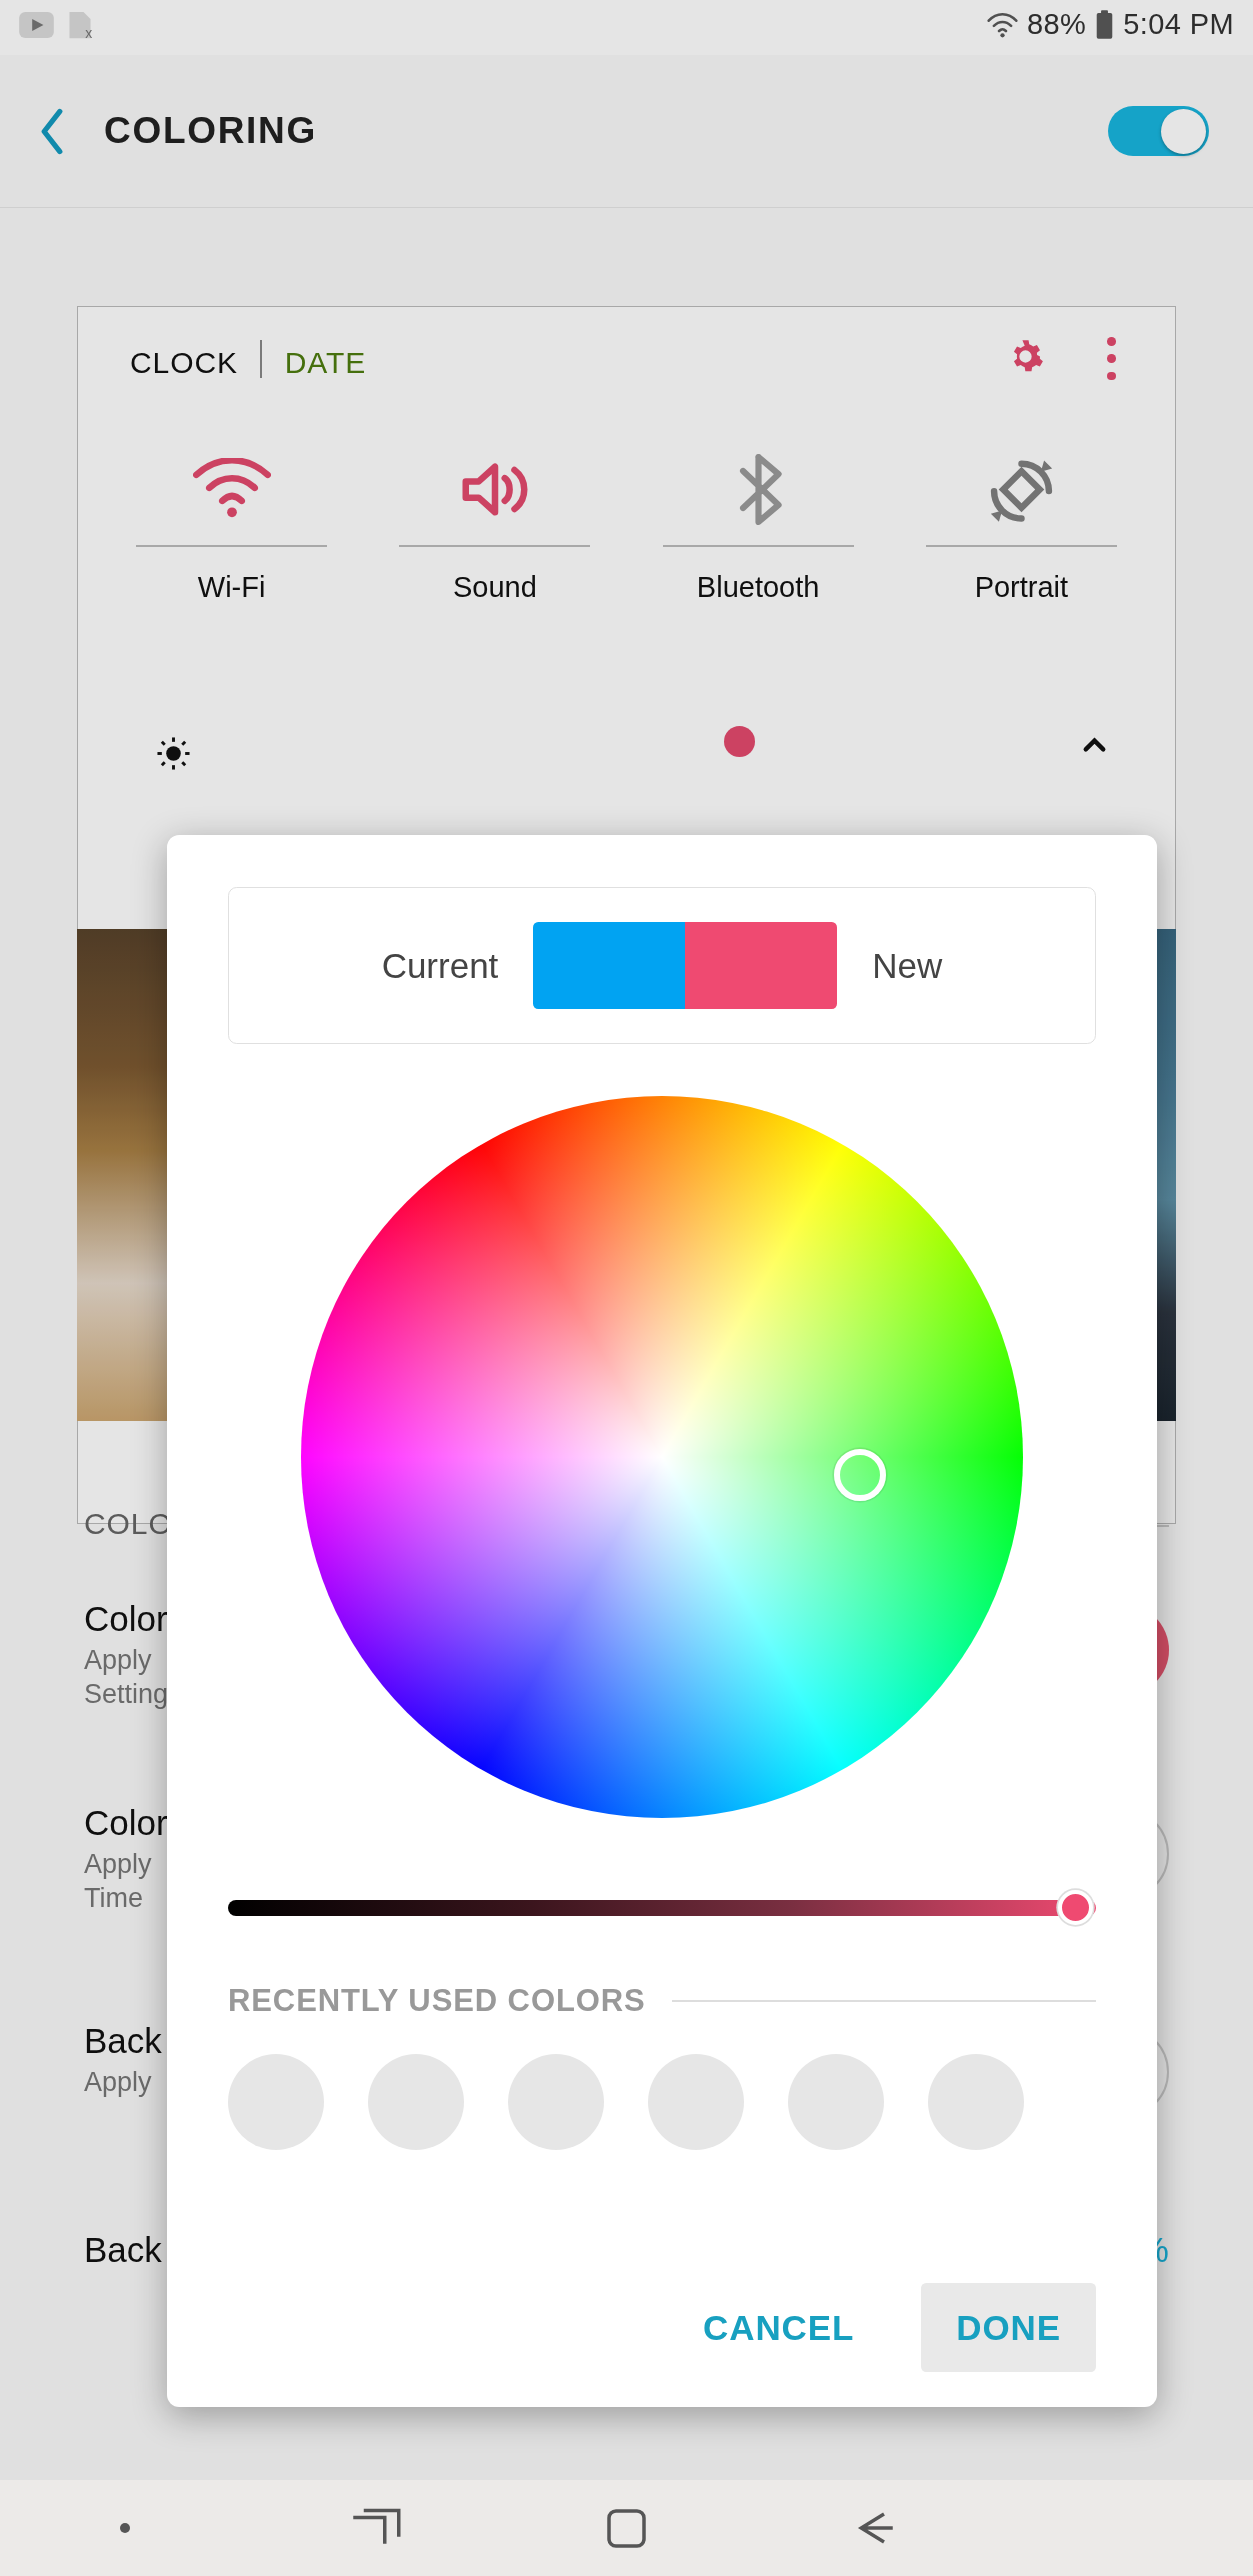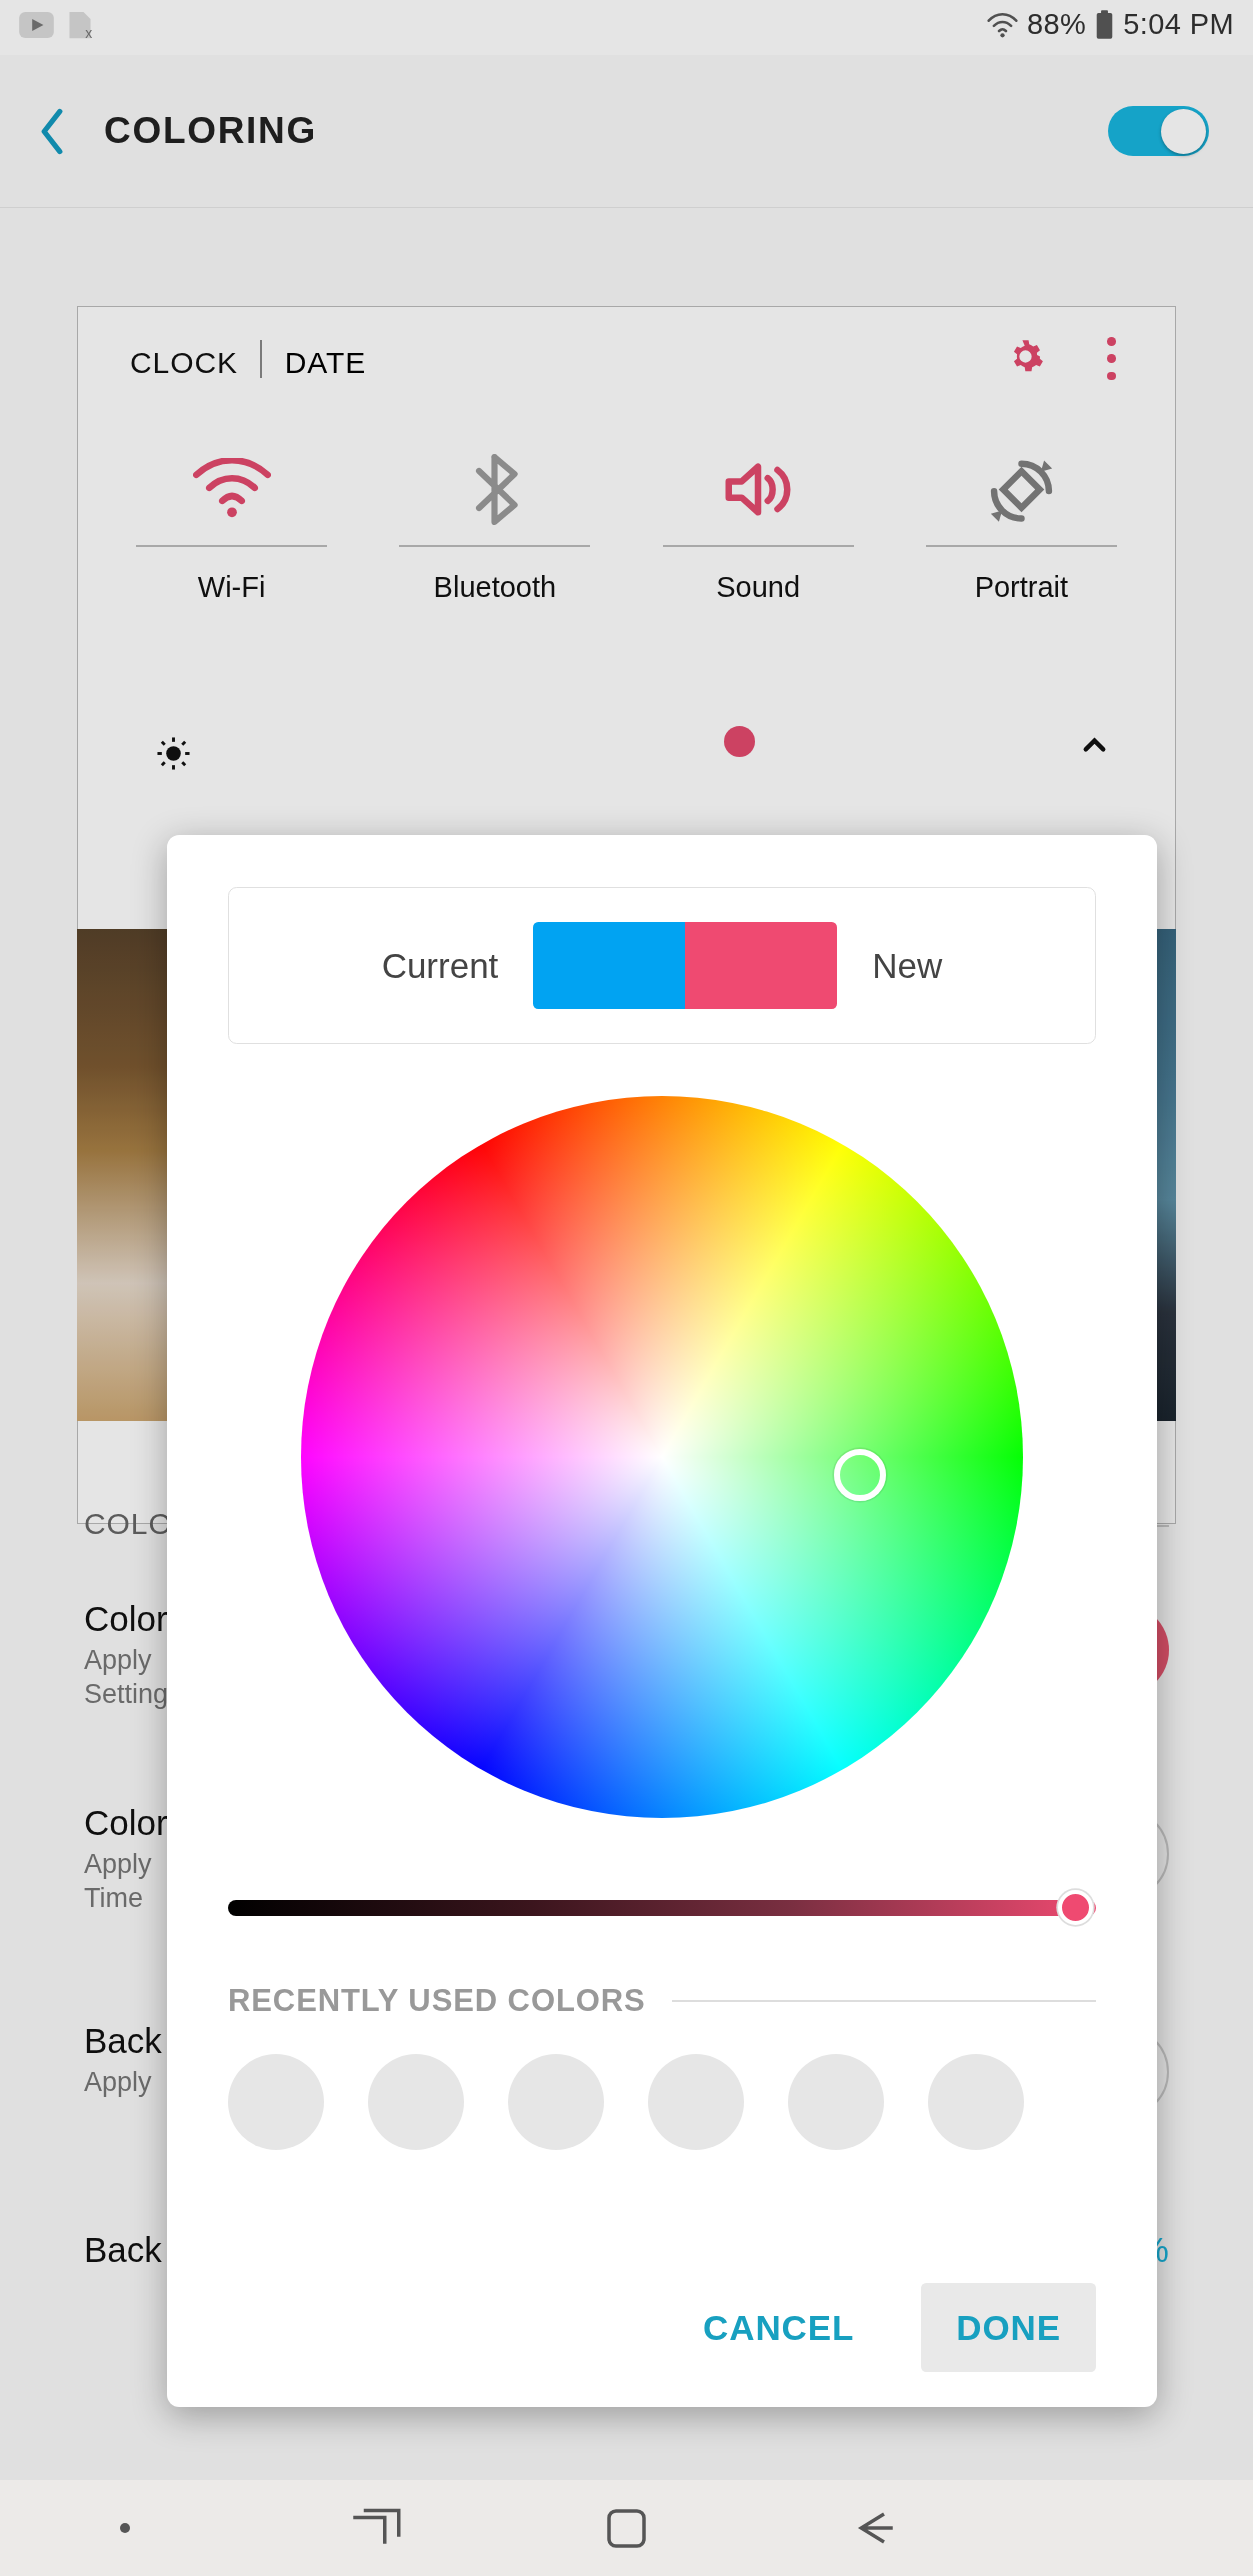--- a/index.html
+++ b/index.html
@@ -23,21 +23,21 @@
   .switch { width:101px; height:50px; border-radius:52px; background:#18b6df; position:relative; }
   .switch .knob { position:absolute; right:2.6px; top:2.6px; width:45px; height:45px; border-radius:50%; background:#fff; box-shadow:0 1.7px 3.5px rgba(0,0,0,0.3); }
 
   
   .content { position:absolute; top:202px; left:0; right:0; bottom:96px; background:#fafafa; z-index:1; }
 
   
   .preview-card { position:absolute; top:104px; left:77px; right:77px; height:1218px; border:1.7px solid #bbb; background:#fff; }
   .pc-header { height:104px; display:flex; align-items:center; padding:0 52px; }
   .pc-tab { font-size:30px; font-weight:500; letter-spacing:0.9px; color:#111;margin-top:8px; }
-  .pc-tab.date { color:#000000; }
+  .pc-tab.date { color:#4d7c0f; }
   .pc-sep { width:1.7px; height:38px; background:#888; margin:0 22.6px; }
   .pc-header .gear { position:absolute; right:131px; top:30.5px; color:#e44a6e; }
   .pc-header .dots { position:absolute; right:59px; top:30px; display:flex; flex-direction:column; gap:8.7px; }
   .pc-header .dots span { width:8.7px; height:8.7px; border-radius:50%; background:#e44a6e; }
   .qs-row { display:flex; padding:0 22px; margin-top:35px; }
   .qs-item { flex:1; display:flex; flex-direction:column; align-items:center; }
   .qs-icon-wrap { height:87px; display:flex; align-items:center; justify-content:center; }
   .qs-underline { width:191px; height:1.7px; background:#bbb; margin-top:12.2px; }
   .qs-label { margin-top:24.4px; font-size:29px; color:#111; }
   .bright-row { position:relative; margin-top:113px; height:70px; }
@@ -172,36 +172,36 @@
           <svg width="78" height="63" viewBox="0 0 48 38">
               <path d="M2 10c13-12 31-12 44 0M10 18c8-8 20-8 28 0M18 26c4-4 8-4 12 0" stroke="#e44a6e" stroke-width="4" fill="none" stroke-linecap="round"></path>
               <circle cx="24" cy="33" r="3" fill="#e44a6e"></circle>
             </svg>
         </div>
         <div class="qs-underline"></div>
         <div class="qs-label">Wi-Fi</div>
       </div>
       <div class="qs-item">
         <div class="qs-icon-wrap">
-          <svg width="49" height="71" viewBox="0 0 30 46">
-              <path d="M15 2v42l13-11L5 11m0 24 23-22L15 2" stroke="#9b9b9b" stroke-width="4" fill="none" stroke-linejoin="round" stroke-linecap="round"></path>
-            </svg>
-        </div>
-        <div class="qs-underline"></div>
-        <div class="qs-label">Bluetooth</div>
-      </div>
-      <div class="qs-item">
-        <div class="qs-icon-wrap">
           <svg width="78" height="63" viewBox="0 0 48 38">
               <path d="M6 14h8l10-9v28l-10-9H6z" fill="none" stroke="#e44a6e" stroke-width="4" stroke-linejoin="round"></path>
               <path d="M30 12c4 3 4 11 0 14M36 7c8 6 8 18 0 24" stroke="#e44a6e" stroke-width="4" fill="none" stroke-linecap="round"></path>
             </svg>
         </div>
         <div class="qs-underline"></div>
         <div class="qs-label">Sound</div>
+      </div>
+      <div class="qs-item">
+        <div class="qs-icon-wrap">
+          <svg width="49" height="71" viewBox="0 0 30 46">
+              <path d="M15 2v42l13-11L5 11m0 24 23-22L15 2" stroke="#9b9b9b" stroke-width="4" fill="none" stroke-linejoin="round" stroke-linecap="round"></path>
+            </svg>
+        </div>
+        <div class="qs-underline"></div>
+        <div class="qs-label">Bluetooth</div>
       </div>
       <div class="qs-item">
         <div class="qs-icon-wrap">
           <svg width="75" height="71" viewBox="0 0 46 44">
               <path d="M23 6a17 17 0 0117 17M23 40A17 17 0 016 23" stroke="#808080" stroke-width="4" fill="none" stroke-linecap="round"></path>
               <path d="M37 4l5 5-7 2zM9 42l-5-5 7-2z" fill="#808080"></path>
               <rect x="15" y="14" width="16" height="16" stroke="#808080" stroke-width="4" fill="none" transform="rotate(45 23 22)"></rect>
             </svg>
         </div>
         <div class="qs-underline"></div>

